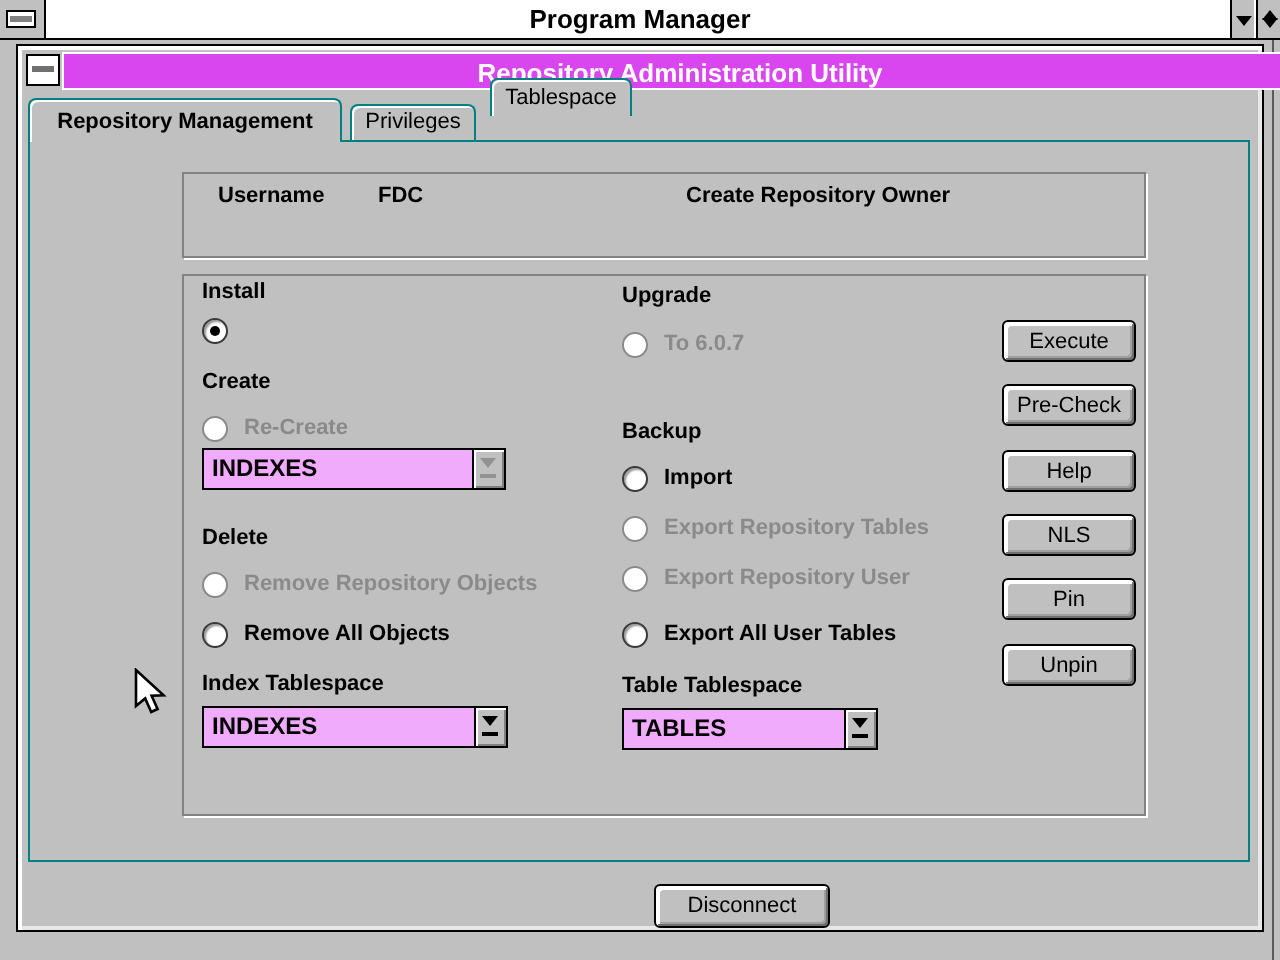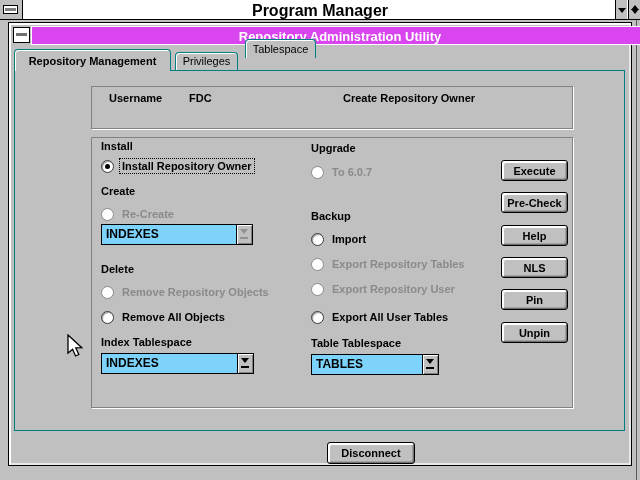--- a/index.html
+++ b/index.html
@@ -5,21 +5,21 @@
   * { margin:0; padding:0; box-sizing:border-box; }
   html,body { width:640px; height:480px; overflow:hidden; }
   body { font-family:"Liberation Sans", sans-serif; background:#c0c0c0; position:relative; }
   .abs { position:absolute; }
 
   
   #pm-titlebar { left:0; top:0; width:640px; height:20px; background:#ffffff; border-bottom:1px solid #000; }
   #pm-sysmenu { left:0; top:0; width:23px; height:19px; background:#c0c0c0; border-right:1px solid #000; }
   #pm-sysmenu .bar-btn { position:absolute; left:3px; top:5px; width:15px; height:9px; background:#fff; border:1px solid #000; }
   #pm-sysmenu .bar-btn::after { content:""; position:absolute; left:1px; top:2px; width:11px; height:3px; background:#808080; box-shadow:0 1px 0 #fff; }
-  #pm-title { left:0; top:2px; width:640px; text-align:center; font-weight:bold; font-size:16px; color:#000; }
+  #pm-title { left:0; top:2px; width:640px; text-align:center; font-weight:bold; font-size:13px; color:#000; }
   .pm-btn { top:0; width:12px; height:19px; background:#c0c0c0; border-left:1px solid #000; }
   #pm-min { left:615px; }
   #pm-restore { left:628px; }
   .tri-dn { width:0; height:0; border:4px solid transparent; border-top:5px solid #000; position:absolute; left:2px; top:8px; }
   .tri-up { width:0; height:0; border:4px solid transparent; border-bottom:5px solid #000; position:absolute; left:2px; top:1px; }
   #pm-right-frame { left:636px; top:20px; width:1px; height:460px; background:#5a5a5a; }
 
   
   #app-window { left:8px; top:22px; width:624px; height:444px; background:#c0c0c0; border:1px solid #000;
                 box-shadow: inset 2px 2px 0 #fff, inset -2px -2px 0 #e8e8e8; }
@@ -48,32 +48,32 @@
   .radio-row { display:flex; align-items:center; z-index:5; white-space:nowrap; }
   .rb { width:13px; height:13px; border-radius:50%; background:#fff; border:1px solid #3a3a3a;
         box-shadow: inset 1px 1px 1px #9a9a9a; margin-right:6px; flex:none; position:relative; }
   .rb.checked::after { content:""; position:absolute; left:3px; top:3px; width:5px; height:5px; border-radius:50%; background:#000; }
   .radio-row.disabled .rb { border-color:#8a8a8a; box-shadow:none; }
   .radio-row .rlbl { font-size:11px; font-weight:bold; color:#000; padding:1px 2px; }
   .radio-row.disabled .rlbl { color:#8a8a8a; }
   .rlbl.focused { outline:1px dotted #000; }
 
   
-  .combo { background:#7dd3fc; border:1px solid #000; z-index:5; display:flex; }
+  .combo { background:#f0abfc; border:1px solid #000; z-index:5; display:flex; }
   .combo .cval { flex:1; font-size:12px; font-weight:bold; color:#000; padding:2px 0 0 4px; overflow:hidden; }
   .combo .cbtn { flex:none; width:16px; background:#c0c0c0; border-left:1px solid #000;
                  box-shadow: inset 1px 1px 0 #fff, inset -1px -1px 0 #808080; position:relative; }
   .cbtn .ar { position:absolute; left:3px; top:4px; width:0; height:0; border:4px solid transparent; border-top:5px solid #000; }
   .cbtn .ab { position:absolute; left:3px; top:12px; width:8px; height:2px; background:#000; }
   .cbtn.disabled .ar { border-top-color:#929292; }
   .cbtn.disabled .ab { background:#929292; }
 
   
   .pbtn { background:#c0c0c0; border:1px solid #000; border-radius:3px; text-align:center;
-          font-size:11px; font-weight:bold; color:#000; z-index:5;
+          font-size:11px; font-weight:normal; color:#000; z-index:5;
           box-shadow: inset 1px 1px 0 #fff, inset -1px -1px 0 #707070, inset 2px 2px 0 #fff, inset -2px -2px 0 #a0a0a0;
           padding-top:4px; }
   .abtn { left:492px; width:67px; height:21px; }
 
   #cursor { left:64px; top:334px; z-index:9; }
 </style>
 </head>
 <body>
 
 <div class="abs" id="pm-titlebar">
@@ -105,21 +105,20 @@
   <div class="abs etched" id="header-box"></div>
   <div class="abs lbl" style="left:100px; top:69px;">Username</div>
   <div class="abs lbl" style="left:180px; top:69px;">FDC</div>
   <div class="abs lbl" style="left:334px; top:69px;">Create Repository Owner</div>
 
   <div class="abs etched" id="content-box"></div>
 
   <div class="abs lbl" style="left:92px; top:117px;">Install</div>
   <div class="abs radio-row" style="left:92px; top:136px;">
     <span class="rb checked"></span>
-    <span class="rlbl focused">Install Repository Owner</span>
   </div>
   <div class="abs lbl" style="left:92px; top:162px;">Create</div>
   <div class="abs radio-row disabled" style="left:92px; top:184px;">
     <span class="rb"></span>
     <span class="rlbl">Re-Create</span>
   </div>
   <div class="abs combo" style="left:92px; top:201px; width:152px; height:21px;">
     <span class="cval">INDEXES</span>
     <span class="cbtn disabled">
         <span class="ar"></span>

